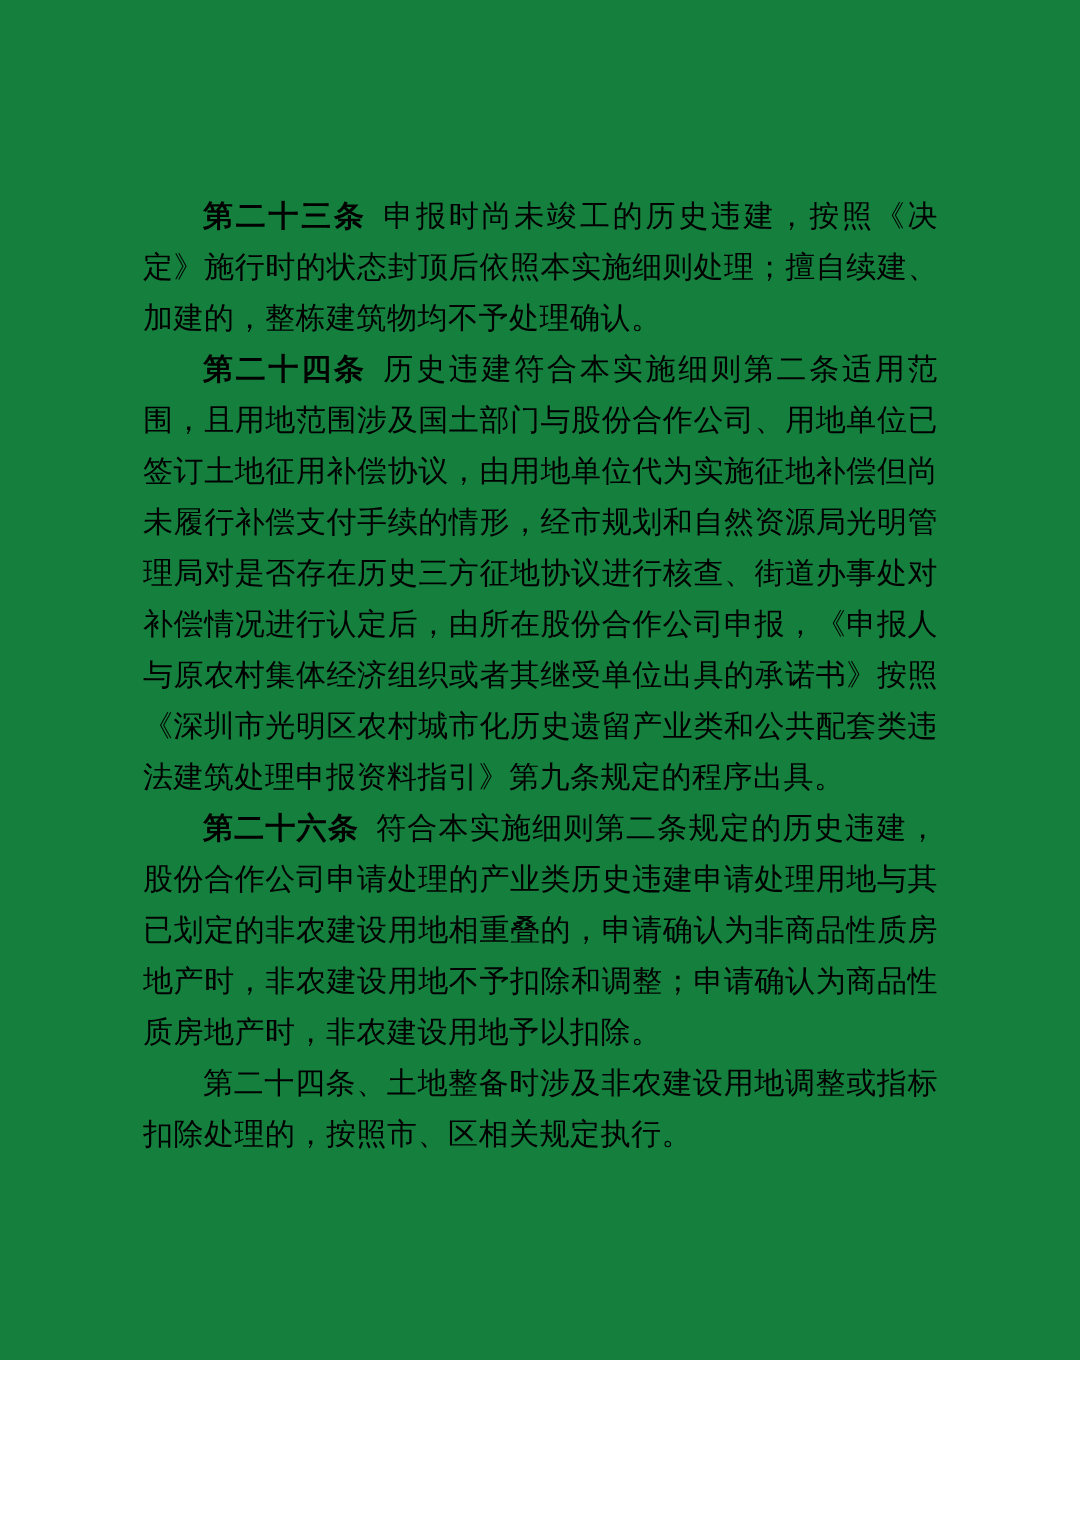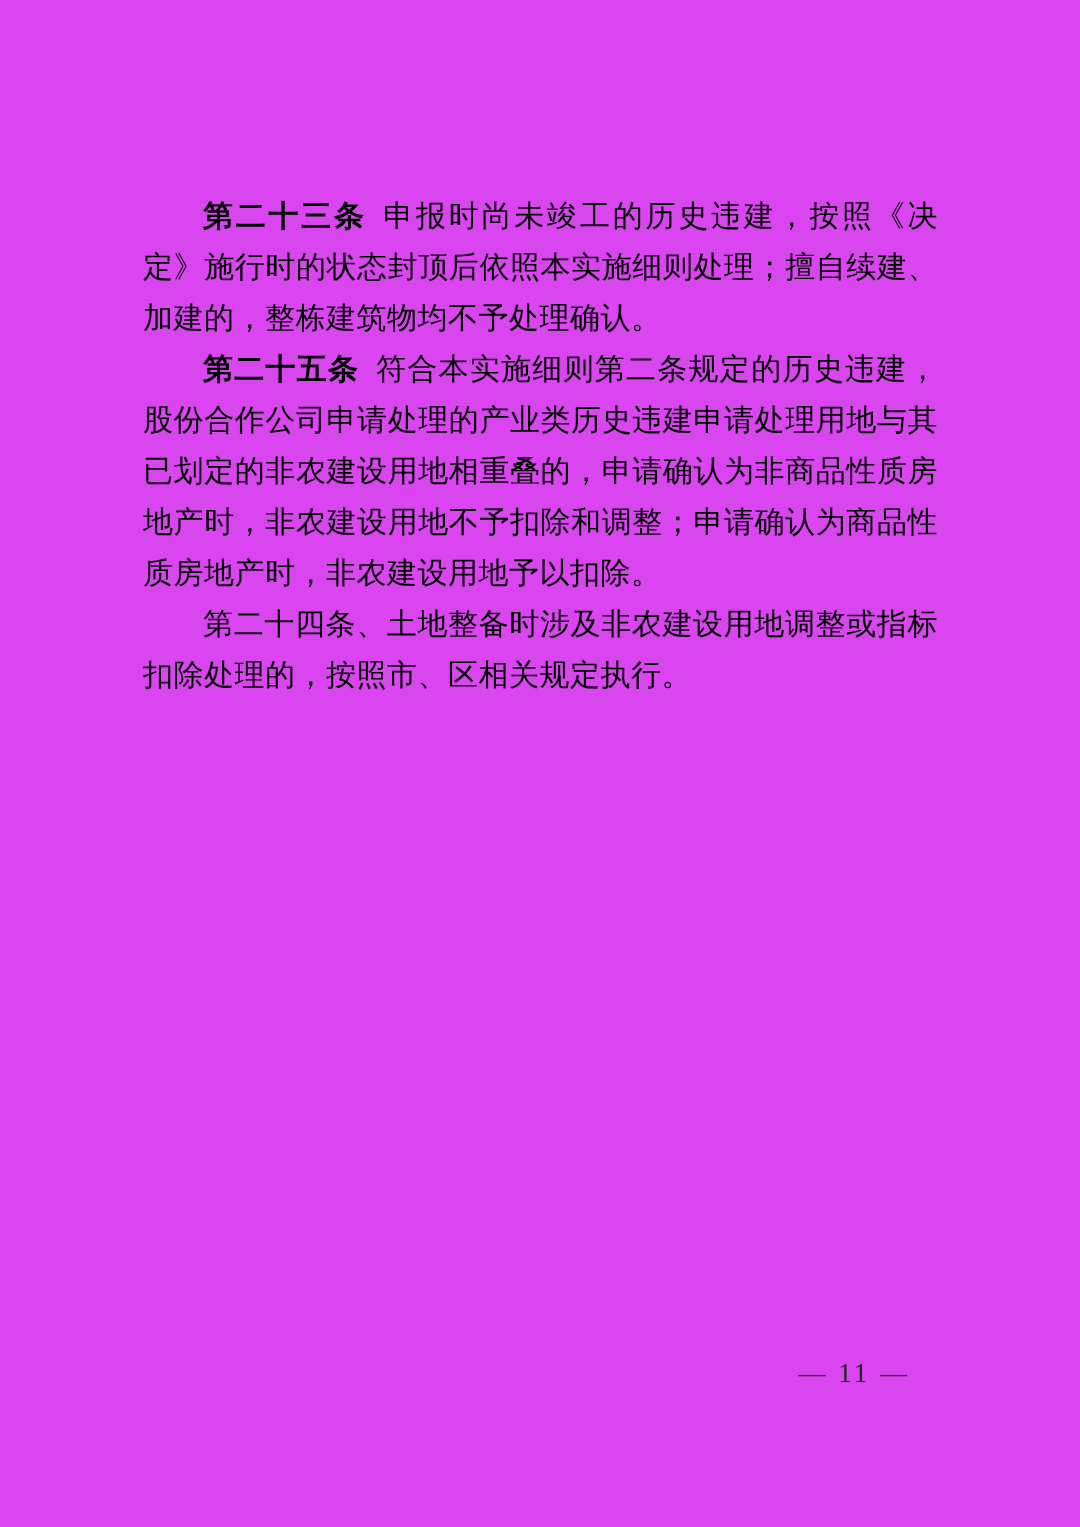--- a/index.html
+++ b/index.html
@@ -3,22 +3,22 @@
 <meta charset="utf-8">
 <style>
   html, body {
     margin: 0;
     padding: 0;
     background: #ffffff;
   }
   .page {
     position: relative;
     width: 1080px;
-    height: 1527px;
-    background: #d946ef;
+    height: 1360px;
+    background: #15803d;
     color: #000000;
     font-family: "Liberation Serif", serif;
     overflow: hidden;
   }
   .content {
     position: absolute;
     left: 143px;
     top: 190px;
     width: 795px;
     font-size: 30px;
@@ -48,17 +48,18 @@
     font-family: "Liberation Serif", serif;
     white-space: nowrap;
   }
 </style>
 </head>
 <body>
 
 <div class="page">
   <div class="content">
     <p><b class="article-label">第二十三条</b><span>申报时尚未竣工的历史违建，按照《决定》施行时的状态封顶后依照本实施细则处理；擅自续建、加建的，整栋建筑物均不予处理确认。</span></p>
-    <p><b class="article-label">第二十五条</b><span>符合本实施细则第二条规定的历史违建，股份合作公司申请处理的产业类历史违建申请处理用地与其已划定的非农建设用地相重叠的，申请确认为非商品性质房地产时，非农建设用地不予扣除和调整；申请确认为商品性质房地产时，非农建设用地予以扣除。</span></p>
+    <p><b class="article-label">第二十四条</b><span>历史违建符合本实施细则第二条适用范围，且用地范围涉及国土部门与股份合作公司、用地单位已签订土地征用补偿协议，由用地单位代为实施征地补偿但尚未履行补偿支付手续的情形，经市规划和自然资源局光明管理局对是否存在历史三方征地协议进行核查、街道办事处对补偿情况进行认定后，由所在股份合作公司申报，《申报人与原农村集体经济组织或者其继受单位出具的承诺书》按照《深圳市光明区农村城市化历史遗留产业类和公共配套类违法建筑处理申报资料指引》第九条规定的程序出具。</span></p>
+    <p><b class="article-label">第二十六条</b><span>符合本实施细则第二条规定的历史违建，股份合作公司申请处理的产业类历史违建申请处理用地与其已划定的非农建设用地相重叠的，申请确认为非商品性质房地产时，非农建设用地不予扣除和调整；申请确认为商品性质房地产时，非农建设用地予以扣除。</span></p>
     <p><b class="article-label"></b><span>第二十四条、土地整备时涉及非农建设用地调整或指标扣除处理的，按照市、区相关规定执行。</span></p>
   </div>
   <div class="page-number">— 11 —</div>
 </div>
 
 </body></html>

